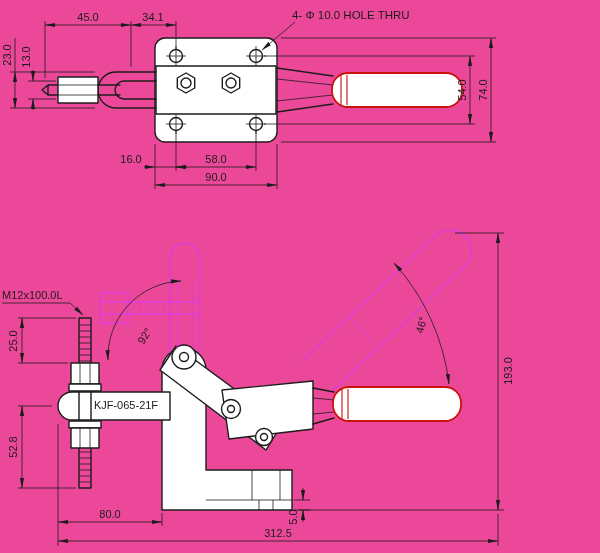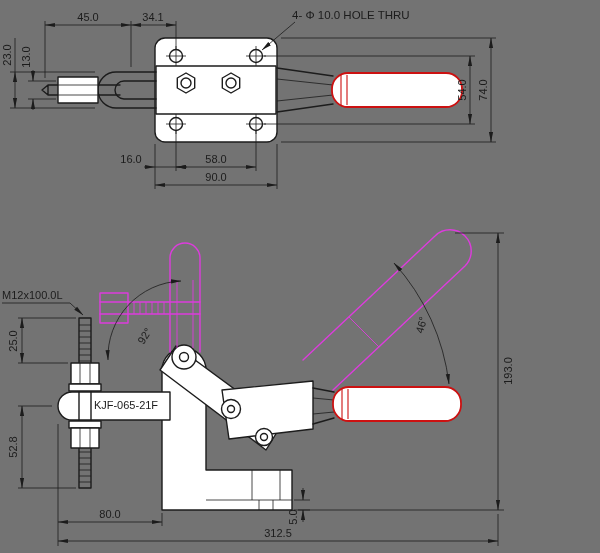--- a/index.html
+++ b/index.html
@@ -1,16 +1,16 @@
 <!DOCTYPE html>
 <html><head>
 <meta charset="utf-8">
 <style>
   html,body{margin:0;padding:0;background:#ffffff;}
-  .page{width:600px;height:553px;background:#737373;position:relative;overflow:hidden;}
+  .page{width:600px;height:553px;background:#ec4899;position:relative;overflow:hidden;}
   svg{display:block;}
   .o   {fill:#ffffff;stroke:#1c1c1c;stroke-width:1.4;stroke-linejoin:round;}
   .ol  {fill:none;stroke:#1c1c1c;stroke-width:1.4;stroke-linecap:round;stroke-linejoin:round;}
   .t   {fill:none;stroke:#1c1c1c;stroke-width:0.8;}
   .d   {fill:none;stroke:#1c1c1c;stroke-width:0.8;}
   .red {fill:#ffffff;stroke:#cc1111;stroke-width:1.8;}
   .redl{fill:none;stroke:#cc1111;stroke-width:1.1;}
   .mag {fill:none;stroke:#dd3cdd;stroke-width:1.4;stroke-linecap:round;stroke-linejoin:round;}
   .magt{fill:none;stroke:#dd3cdd;stroke-width:0.9;}
   text{font-family:"Liberation Sans",sans-serif;font-size:11px;fill:#1c1c1c;}

